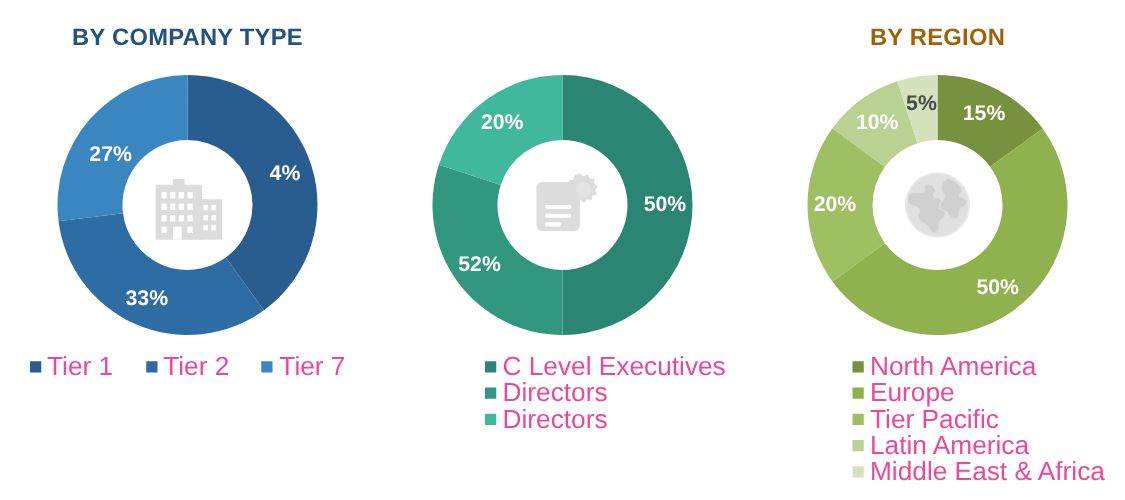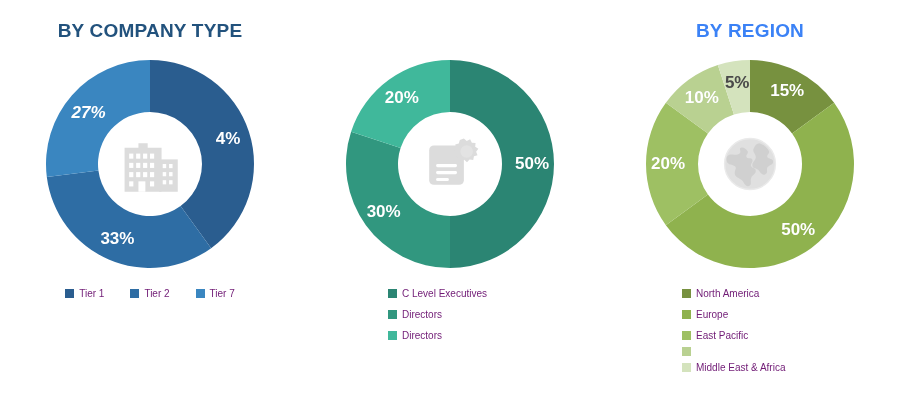--- a/index.html
+++ b/index.html
@@ -103,22 +103,22 @@
     align-items: center;
     white-space: nowrap;
   }
   .legend-swatch {
     width: 9px;
     height: 9px;
     flex: 0 0 auto;
     margin-right: 5px;
   }
   .legend-label {
-    font-size: 10px;
-    color: #701a75;
+    font-size: 21px;
+    color: #ec4899;
     line-height: 19px;
   }
 
   .legend-1 { top: 284px; }
   .legend-2 { top: 284px; padding-left: 88px; box-sizing: border-box; }
   .legend-3 { top: 284px; padding-left: 82px; box-sizing: border-box; }
 </style>
 </head>
 <body>
 
@@ -158,21 +158,21 @@
               <rect x="48.5" y="32" width="3" height="3.6"></rect>
             <rect x="43" y="39" width="3" height="3.6"></rect>
               <rect x="48.5" y="39" width="3" height="3.6"></rect>
             <rect x="43" y="46" width="3" height="3.6"></rect>
               <rect x="48.5" y="46" width="3" height="3.6"></rect>
           </g>
         </svg>
       </div>
     <div class="slice-label" style="left: 227.987px; top: 88.6606px;">4%</div>
         <div class="slice-label" style="left: 117.434px; top: 189.256px;">33%</div>
-        <div class="slice-label" style="left: 88.4909px; top: 63px; font-style: italic;">27%</div>
+        <div class="slice-label" style="left: 88.4909px; top: 74px;">27%</div>
       </div>
     <div class="legend legend-1">
       <div class="legend-row-inline">
           <div class="legend-item">
             <span class="legend-swatch" style="background: rgb(42, 93, 143);"></span>
             <span class="legend-label">Tier 1</span>
           </div>
           <div class="legend-item">
             <span class="legend-swatch" style="background: rgb(46, 109, 164);"></span>
             <span class="legend-label">Tier 2</span>
@@ -198,21 +198,21 @@
           <g fill="#ffffff">
             <rect x="20" y="32" width="18" height="2.8" rx="1.2"></rect>
             <rect x="20" y="38" width="18" height="2.8" rx="1.2"></rect>
             <rect x="20" y="44" width="11" height="2.8" rx="1.2"></rect>
           </g>
           <path d="M44 10 l2.5 2.1 2.9 -1.4 1.5 2.9 3.2 0.3 -0.3 3.2 2.7 1.8 -1.9 2.6 1.2 3 -3.1 0.9 -0.6 3.2 -3.2 -0.5 -2.2 2.3 -2.4 -2.1 -3 1.2 -1.1 -3 -3.2 -0.7 0.7 -3.1 -2.4 -2.1 2.1 -2.4 -0.9 -3.1 3.1 -0.8 0.9 -3.1 Z" fill="#dcdcdc"></path>
           <circle cx="46.4" cy="21.2" r="5.4" fill="#e3e3e3"></circle>
         </svg>
       </div>
     <div class="slice-label" style="left: 232px; top: 114px;">50%</div>
-        <div class="slice-label" style="left: 83.6606px; top: 162.198px;">30%</div>
+        <div class="slice-label" style="left: 83.6606px; top: 162.198px;">52%</div>
         <div class="slice-label" style="left: 101.802px; top: 47.6606px;">20%</div>
       </div>
     <div class="legend legend-2">
       <div class="legend-stack">
           <div class="legend-item">
             <span class="legend-swatch" style="background: rgb(43, 133, 115);"></span>
             <span class="legend-label">C Level Executives</span>
           </div>
           <div class="legend-item">
             <span class="legend-swatch" style="background: rgb(49, 151, 127);"></span>
@@ -220,21 +220,21 @@
           </div>
           <div class="legend-item">
             <span class="legend-swatch" style="background: rgb(64, 184, 155);"></span>
             <span class="legend-label">Directors</span>
           </div>
         </div>
     </div>
   </div>
 
   <div class="panel panel-3">
-    <div class="panel-title" style="color: #3b82f6;">BY REGION</div>
+    <div class="panel-title" style="color: #a16207;">BY REGION</div>
     <div class="donut-wrap">
       <svg class="donut-svg" width="228" height="228" viewBox="0 0 228 228">
           <path d="M 114 10 A 104 104 0 0 1 198.13776741499453 52.87033376158279 L 156.06888370749726 83.4351668807914 A 52 52 0 0 0 114 62 Z" fill="#77913f"></path>
           <path d="M 198.13776741499453 52.87033376158279 A 104 104 0 0 1 29.862232585005472 175.1296662384172 L 71.93111629250274 144.5648331192086 A 52 52 0 0 0 156.06888370749726 83.4351668807914 Z" fill="#8fb24e"></path>
           <path d="M 29.862232585005472 175.1296662384172 A 104 104 0 0 1 29.862232585005458 52.870333761582806 L 71.93111629250274 83.4351668807914 A 52 52 0 0 0 71.93111629250274 144.5648331192086 Z" fill="#9ec063"></path>
           <path d="M 29.862232585005458 52.870333761582806 A 104 104 0 0 1 81.86223258500544 15.090122305304035 L 97.93111629250272 64.54506115265201 A 52 52 0 0 0 71.93111629250274 83.4351668807914 Z" fill="#b9d191"></path>
           <path d="M 81.86223258500544 15.090122305304035 A 104 104 0 0 1 113.99999999999999 10 L 113.99999999999999 62 A 52 52 0 0 0 97.93111629250272 64.54506115265201 Z" fill="#d4e3bd"></path>
         </svg>
       <div class="center-icon">
         <svg viewBox="0 0 64 64" aria-hidden="true">
@@ -258,24 +258,25 @@
           <div class="legend-item">
             <span class="legend-swatch" style="background: rgb(119, 145, 63);"></span>
             <span class="legend-label">North America</span>
           </div>
           <div class="legend-item">
             <span class="legend-swatch" style="background: rgb(143, 178, 78);"></span>
             <span class="legend-label">Europe</span>
           </div>
           <div class="legend-item">
             <span class="legend-swatch" style="background: rgb(158, 192, 99);"></span>
-            <span class="legend-label">East Pacific</span>
+            <span class="legend-label">Tier Pacific</span>
           </div>
           <div class="legend-item">
             <span class="legend-swatch" style="background: rgb(185, 209, 145);"></span>
+            <span class="legend-label">Latin America</span>
           </div>
           <div class="legend-item">
             <span class="legend-swatch" style="background: rgb(212, 227, 189);"></span>
             <span class="legend-label">Middle East &amp; Africa</span>
           </div>
         </div>
     </div>
   </div>
 
 </div>

